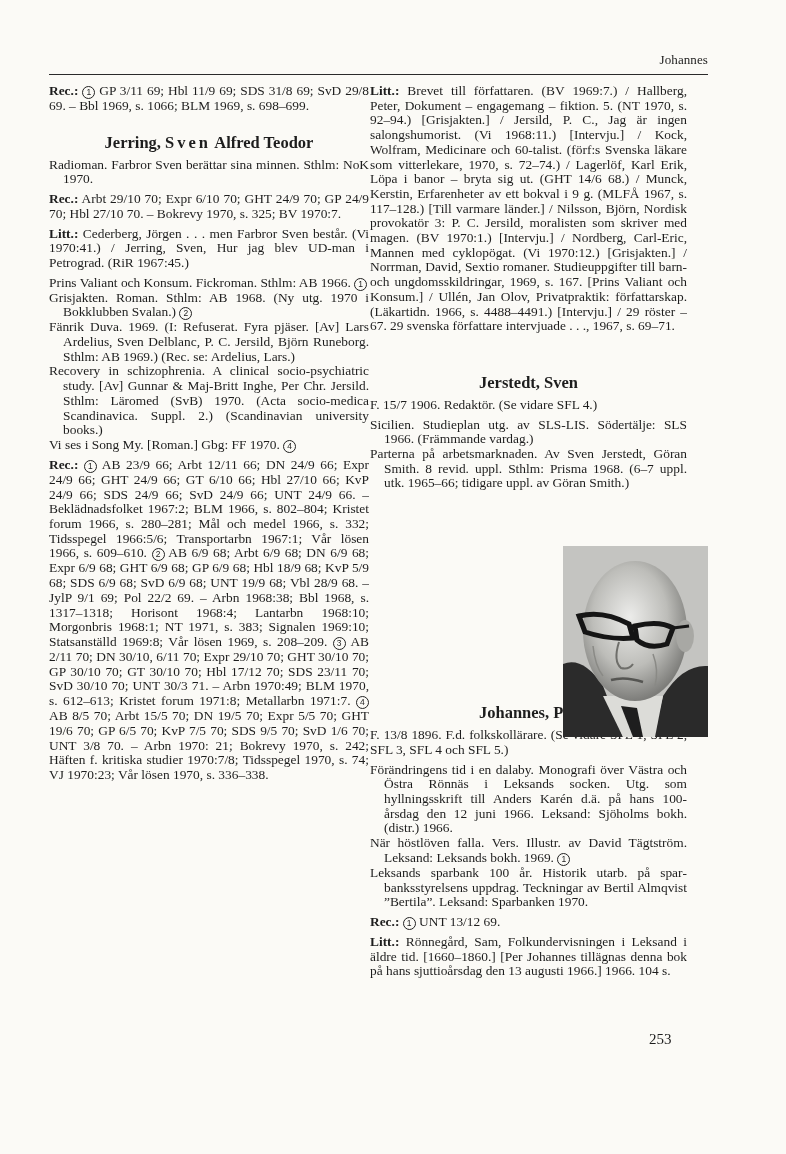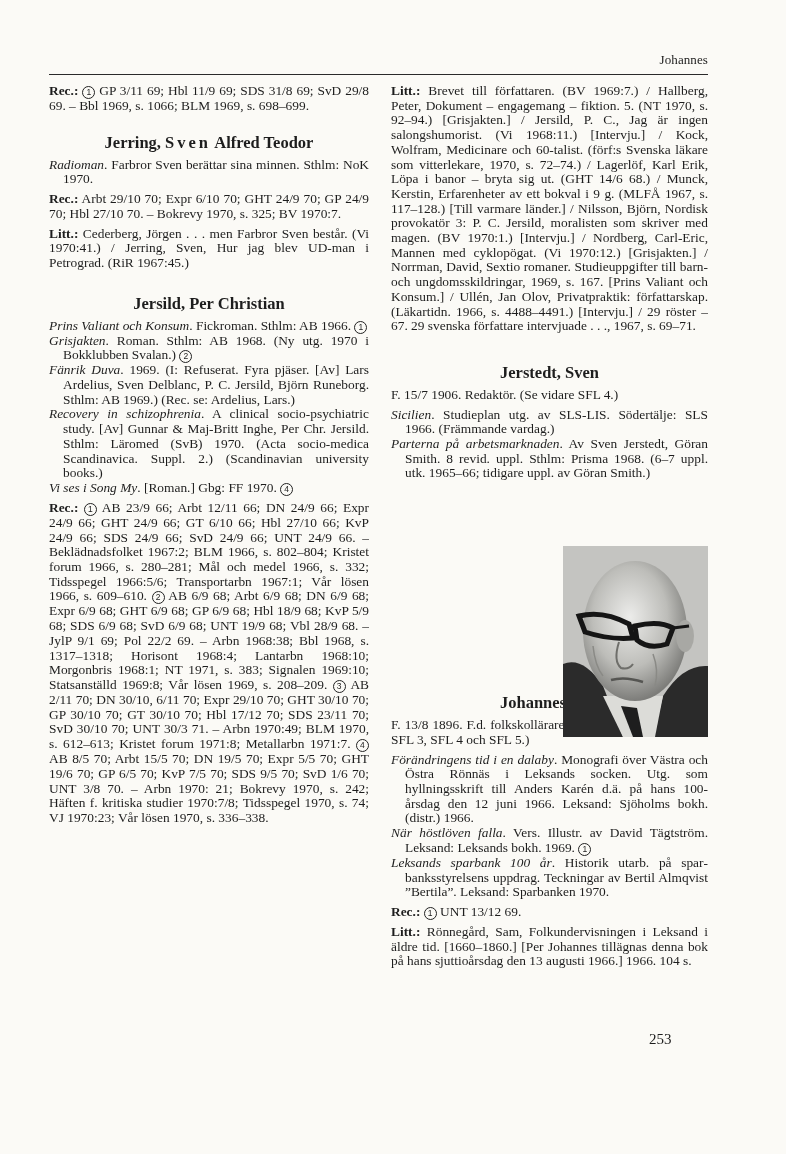--- a/index.html
+++ b/index.html
@@ -8,26 +8,26 @@
     font-family: "Liberation Serif", "DejaVu Serif", serif; color: #1d1d1d;
   }
   .running-head {
     position: absolute; right: 78px; top: 52px; font-weight: normal; font-size: 13px; letter-spacing: 0.1px;
   }
   .rule {
     position: absolute; left: 49px; top: 74px; width: 659px; height: 0; border-top: 1.6px solid #2a2a2a;
   }
   .col { position: absolute; top: 84px; font-size: 13.4px; line-height: 14.7px; text-align: justify; }
   .col.left { left: 49px; width: 320px; }
-  .col.right { left: 391px; width: 317px; }
+  .col.right { left: 370px; width: 317px; }
   .p { margin: 0 0 5px 0; hyphens: manual; }
   .p.hang { padding-left: 14px; text-indent: -14px; margin-bottom: 0; }
   .p.hang.last { margin-bottom: 5px; }
   .lbl { font-weight: bold; }
-  .ti { font-style: italic; }
+  .ti { }
   .circ {
     display: inline-block; width: 11px; height: 11px; border: 1px solid #222; border-radius: 50%;
     font-size: 8.5px; line-height: 11px; text-align: center; vertical-align: 0px; text-indent: 0;
     font-family: "Liberation Sans", sans-serif;
   }
   .entry-head { font-weight: bold; font-size: 16.5px; margin: 24px 0 6px 0; line-height: 18px; text-align: center; }
   .entry-head.first { margin-top: 20px; }
   .spaced { letter-spacing: 3px; }
   .photo {
     position: absolute; left: 563px; top: 546px; width: 145px; height: 191px; overflow: hidden;
@@ -42,33 +42,32 @@
 <div class="rule"></div>
 
 <div class="col left">
   <p class="p"><span class="lbl">Rec.:</span> <span class="circ">1</span> <span>GP 3/11 69; Hbl 11/9 69; SDS 31/8 69; SvD 29/8 69. – Bbl 1969, s. 1066; BLM 1969, s. 698–699.</span></p>
 
   <div class="entry-head first"><span>Jerring,</span> <span class="spaced">Sven</span> <span>Alfred Teodor</span></div>
   <p class="p hang last"><span class="ti">Radioman</span><span>. Farbror Sven berättar sina minnen. Sthlm: NoK 1970.</span></p>
   <p class="p"><span class="lbl">Rec.:</span> <span>Arbt 29/10 70; Expr 6/10 70; GHT 24/9 70; GP 24/9 70; Hbl 27/10 70. – Bokrevy 1970, s. 325; BV 1970:7.</span></p>
   <p class="p"><span class="lbl">Litt.:</span> <span>Cederberg, Jörgen . . . men Farbror Sven be­står. (Vi 1970:41.) / Jerring, Sven, Hur jag blev UD-man i Petrograd. (RiR 1967:45.)</span></p>
 
-  <div class="entry-head">Jersild, Per Christian</div>
   <p class="p hang"><span class="ti">Prins Valiant och Konsum</span><span>. Fickroman. Sthlm: AB 1966.</span> <span class="circ">1</span></p>
   <p class="p hang"><span class="ti">Grisjakten</span><span>. Roman. Sthlm: AB 1968. (Ny utg. 1970 i Bokklubben Svalan.)</span> <span class="circ">2</span></p>
   <p class="p hang"><span class="ti">Fänrik Duva</span><span>. 1969. (I: Refuserat. Fyra pjäser. [Av] Lars Ardelius, Sven Delblanc, P. C. Jersild, Björn Runeborg. Sthlm: AB 1969.) (Rec. se: Ardelius, Lars.)</span></p>
   <p class="p hang"><span class="ti">Recovery in schizophrenia</span><span>. A clinical socio-psychia­tric study. [Av] Gunnar &amp; Maj-Britt Inghe, Per Chr. Jersild. Sthlm: Läromed (SvB) 1970. (Acta socio-medica Scandinavica. Suppl. 2.) (Scandina­vian university books.)</span></p>
   <p class="p hang last"><span class="ti">Vi ses i Song My</span><span>. [Roman.] Gbg: FF 1970.</span> <span class="circ">4</span></p>
   <p class="p"><span class="lbl">Rec.:</span> <span class="circ">1</span> <span>AB 23/9 66; Arbt 12/11 66; DN 24/9 66; Expr 24/9 66; GHT 24/9 66; GT 6/10 66; Hbl 27/10 66; KvP 24/9 66; SDS 24/9 66; SvD 24/9 66; UNT 24/9 66. – Beklädnadsfolket 1967:2; BLM 1966, s. 802–804; Kristet forum 1966, s. 280–281; Mål och medel 1966, s. 332; Tidsspegel 1966:5/6; Transportarbn 1967:1; Vår lösen 1966, s. 609–610.</span> <span class="circ">2</span> <span>AB 6/9 68; Arbt 6/9 68; DN 6/9 68; Expr 6/9 68; GHT 6/9 68; GP 6/9 68; Hbl 18/9 68; KvP 5/9 68; SDS 6/9 68; SvD 6/9 68; UNT 19/9 68; Vbl 28/9 68. – JylP 9/1 69; Pol 22/2 69. – Arbn 1968:38; Bbl 1968, s. 1317–1318; Horisont 1968:4; Lantarbn 1968:10; Morgonbris 1968:1; NT 1971, s. 383; Signalen 1969:10; Stats­anställd 1969:8; Vår lösen 1969, s. 208–209.</span> <span class="circ">3</span> <span>AB 2/11 70; DN 30/10, 6/11 70; Expr 29/10 70; GHT 30/10 70; GP 30/10 70; GT 30/10 70; Hbl 17/12 70; SDS 23/11 70; SvD 30/10 70; UNT 30/3 71. – Arbn 1970:49; BLM 1970, s. 612–613; Kristet forum 1971:8; Metallarbn 1971:7.</span> <span class="circ">4</span> <span>AB 8/5 70; Arbt 15/5 70; DN 19/5 70; Expr 5/5 70; GHT 19/6 70; GP 6/5 70; KvP 7/5 70; SDS 9/5 70; SvD 1/6 70; UNT 3/8 70. – Arbn 1970: 21; Bokrevy 1970, s. 242; Häften f. kritiska stu­dier 1970:7/8; Tidsspegel 1970, s. 74; VJ 1970:23; Vår lösen 1970, s. 336–338.</span></p>
 </div>
 
 <div class="col right">
   <p class="p"><span class="lbl">Litt.:</span> <span>Brevet till författaren. (BV 1969:7.) / Hall­berg, Peter, Dokument – engagemang – fiktion. 5. (NT 1970, s. 92–94.) [Grisjakten.] / Jersild, P. C., Jag är ingen salongshumorist. (Vi 1968:11.) [Intervju.] / Kock, Wolfram, Medicinare och 60-talist. (förf:s Svenska läkare som vitterlekare, 1970, s. 72–74.) / Lagerlöf, Karl Erik, Löpa i ba­nor – bryta sig ut. (GHT 14/6 68.) / Munck, Kerstin, Erfarenheter av ett bokval i 9 g. (MLFÅ 1967, s. 117–128.) [Till varmare länder.] / Nils­son, Björn, Nordisk provokatör 3: P. C. Jersild, moralisten som skriver med magen. (BV 1970:1.) [Intervju.] / Nordberg, Carl-Eric, Mannen med cyklopögat. (Vi 1970:12.) [Grisjakten.] / Norrman, David, Sextio romaner. Studieuppgifter till barn- och ungdomsskildringar, 1969, s. 167. [Prins Va­liant och Konsum.] / Ullén, Jan Olov, Privatprak­tik: författarskap. (Läkartidn. 1966, s. 4488–4491.) [Intervju.] / 29 röster –67. 29 svenska författare intervjuade . . ., 1967, s. 69–71.</span></p>
 
-  <div class="entry-head" style="margin-top:30px">Jerstedt, Sven</div>
+  <div class="entry-head" style="margin-top:40px">Jerstedt, Sven</div>
   <p class="p">F. 15/7 1906. Redaktör. (Se vidare SFL 4.)</p>
   <p class="p hang"><span class="ti">Sicilien</span><span>. Studieplan utg. av SLS-LIS. Södertälje: SLS 1966. (Främmande vardag.)</span></p>
   <p class="p hang last"><span class="ti">Parterna på arbetsmarknaden</span><span>. Av Sven Jerstedt, Göran Smith. 8 revid. uppl. Sthlm: Prisma 1968. (6–7 uppl. utk. 1965–66; tidigare uppl. av Gö­ran Smith.)</span></p>
 
   <div style="height:208px"></div>
 
   <div class="entry-head" style="margin-top:0">Johannes, Per</div>
   <p class="p">F. 13/8 1896. F.d. folkskollärare. (Se vidare SFL 1, SFL 2, SFL 3, SFL 4 och SFL 5.)</p>
   <p class="p hang"><span class="ti">Förändringens tid i en dalaby</span><span>. Monografi över Västra och Östra Rönnäs i Leksands socken. Utg. som hyllningsskrift till Anders Karén d.ä. på hans 100-årsdag den 12 juni 1966. Leksand: Sjöholms bokh. (distr.) 1966.</span></p>
   <p class="p hang"><span class="ti">När höstlöven falla</span><span>. Vers. Illustr. av David Tägt­ström. Leksand: Leksands bokh. 1969.</span> <span class="circ">1</span></p>

